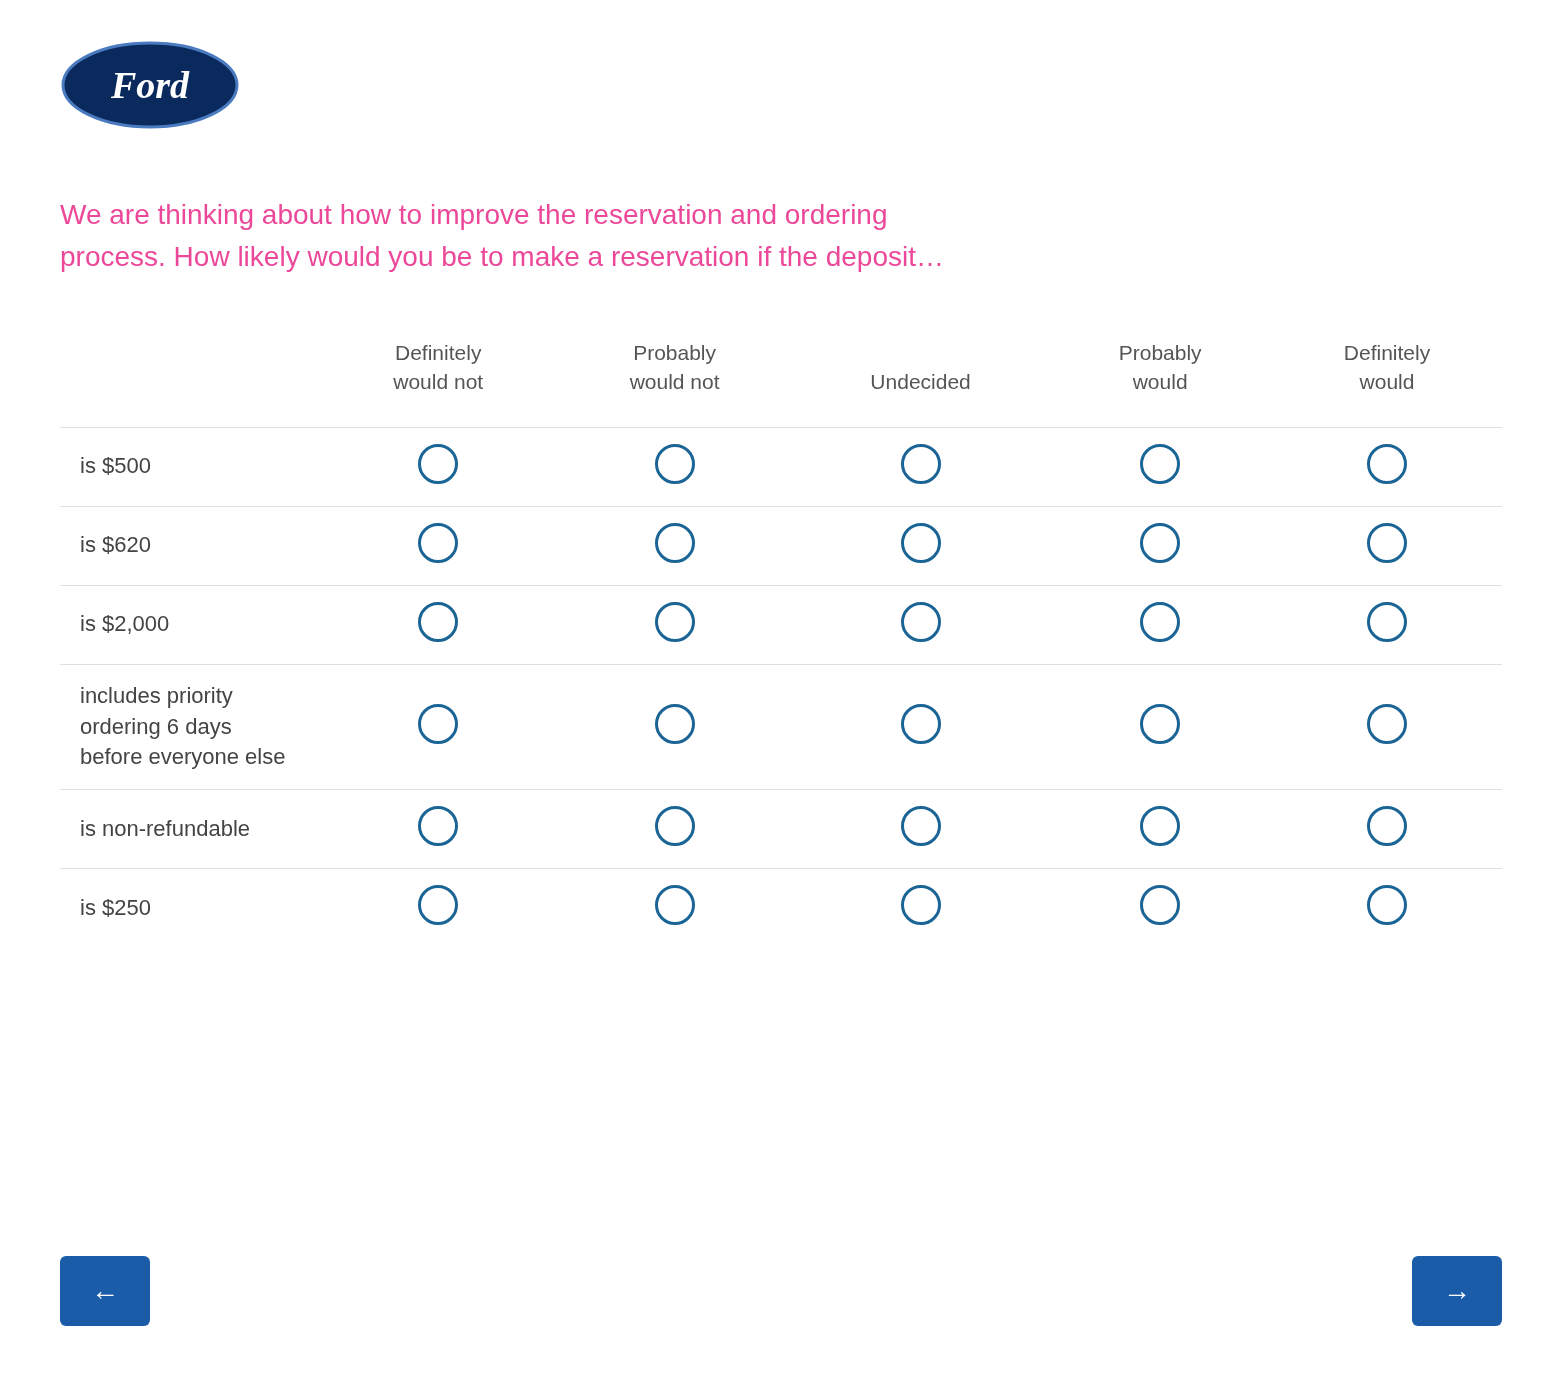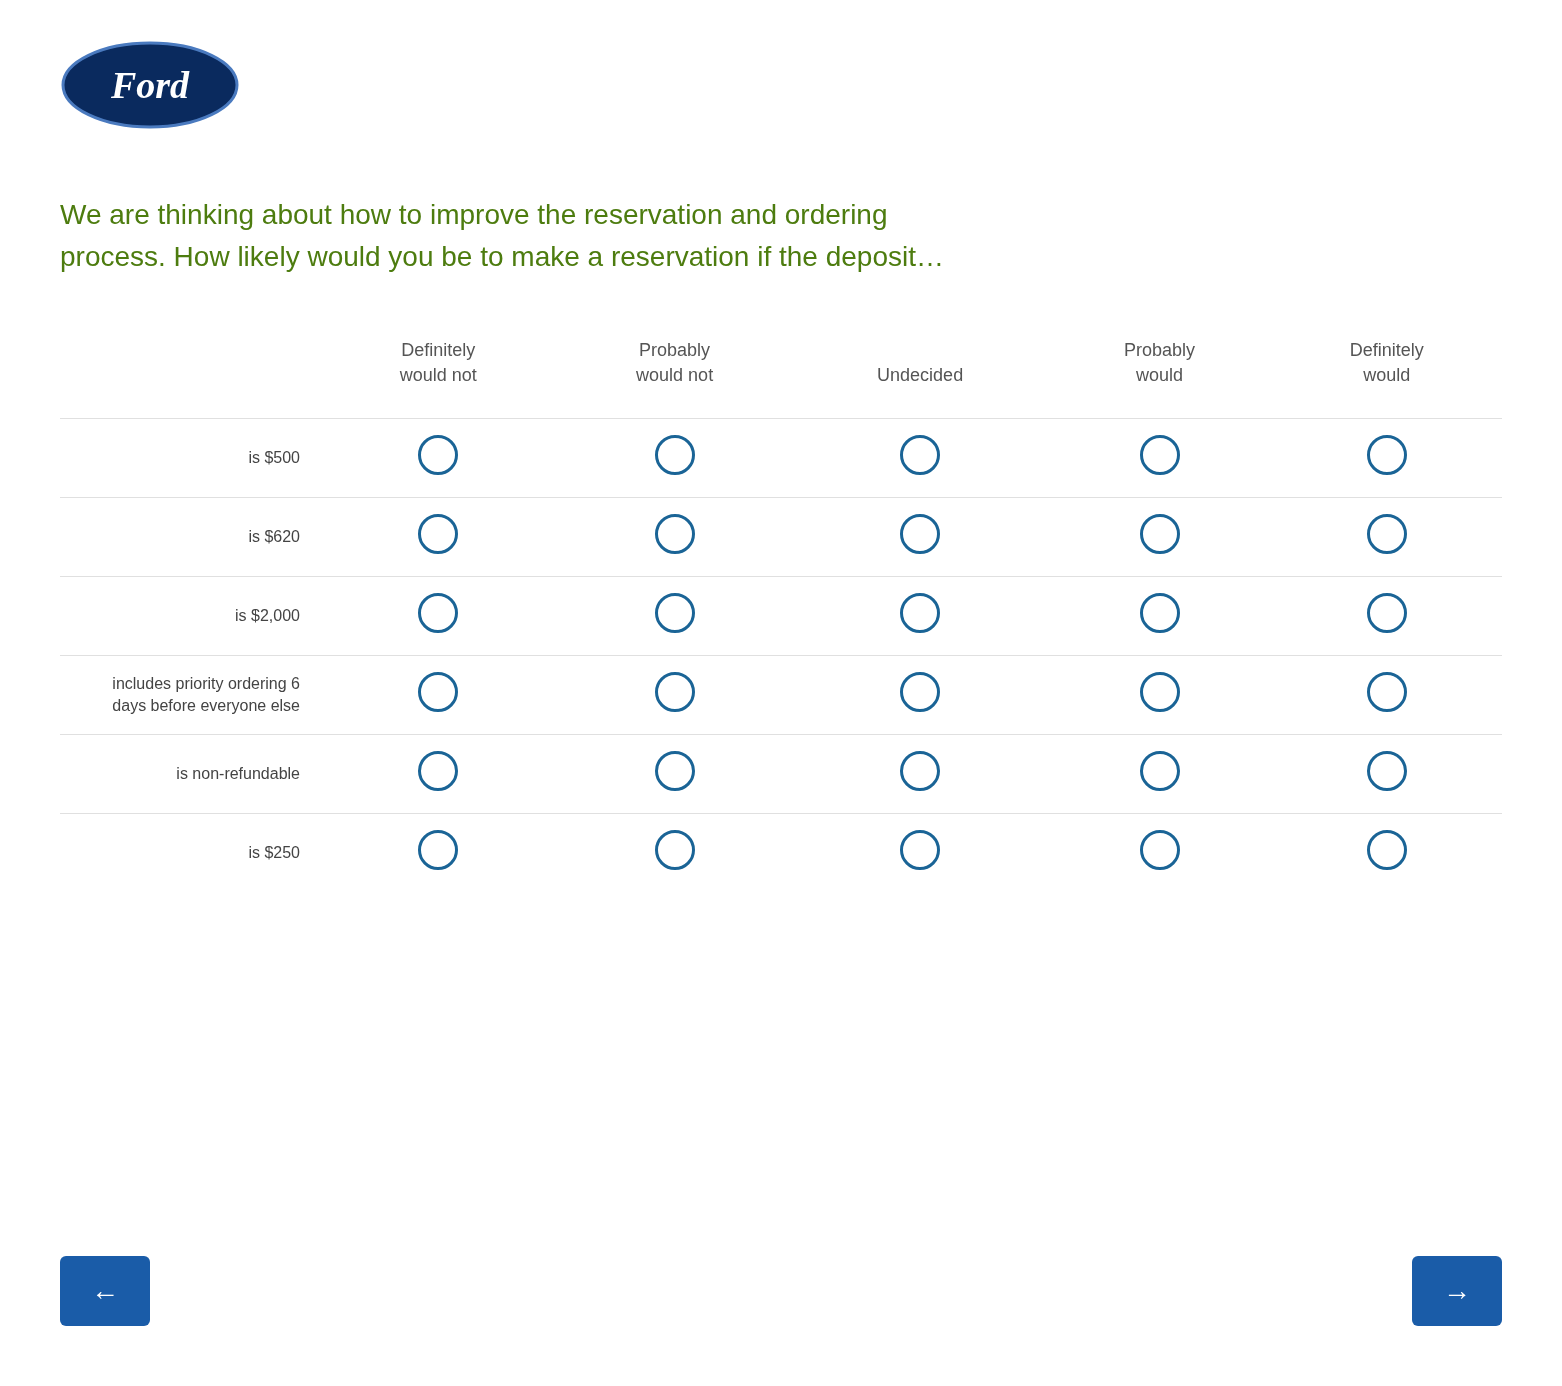--- a/index.html
+++ b/index.html
@@ -29,36 +29,36 @@
       margin-bottom: 60px;
     }
 
     .ford-logo {
       width: 180px;
       height: 90px;
     }
 
     .question-text {
       font-size: 28px;
-      color: #4d7c0f;
+      color: #ec4899;
       line-height: 1.5;
       margin-bottom: 50px;
       max-width: 900px;
     }
 
     .survey-table {
       width: 100%;
       border-collapse: separate;
       border-spacing: 0;
     }
 
     .survey-table thead tr th {
       text-align: center;
       font-weight: 400;
-      font-size: 18px;
+      font-size: 21px;
       color: #555;
       padding: 10px 20px 30px 20px;
       vertical-align: bottom;
       line-height: 1.4;
     }
 
     .survey-table thead tr th:first-child {
       text-align: left;
       width: 260px;
     }
@@ -66,22 +66,22 @@
     .survey-table tbody tr td {
       padding: 16px 20px;
       text-align: center;
       vertical-align: middle;
       border-top: 1px solid #e0e0e0;
       font-size: 22px;
       color: #444;
     }
 
     .survey-table tbody tr td:first-child {
-      text-align: right;
-      font-size: 16px;
+      text-align: left;
+      font-size: 22px;
       color: #444;
       width: 260px;
       line-height: 1.4;
     }
 
     .radio-circle {
       display: inline-block;
       width: 40px;
       height: 40px;
       border-radius: 50%;

